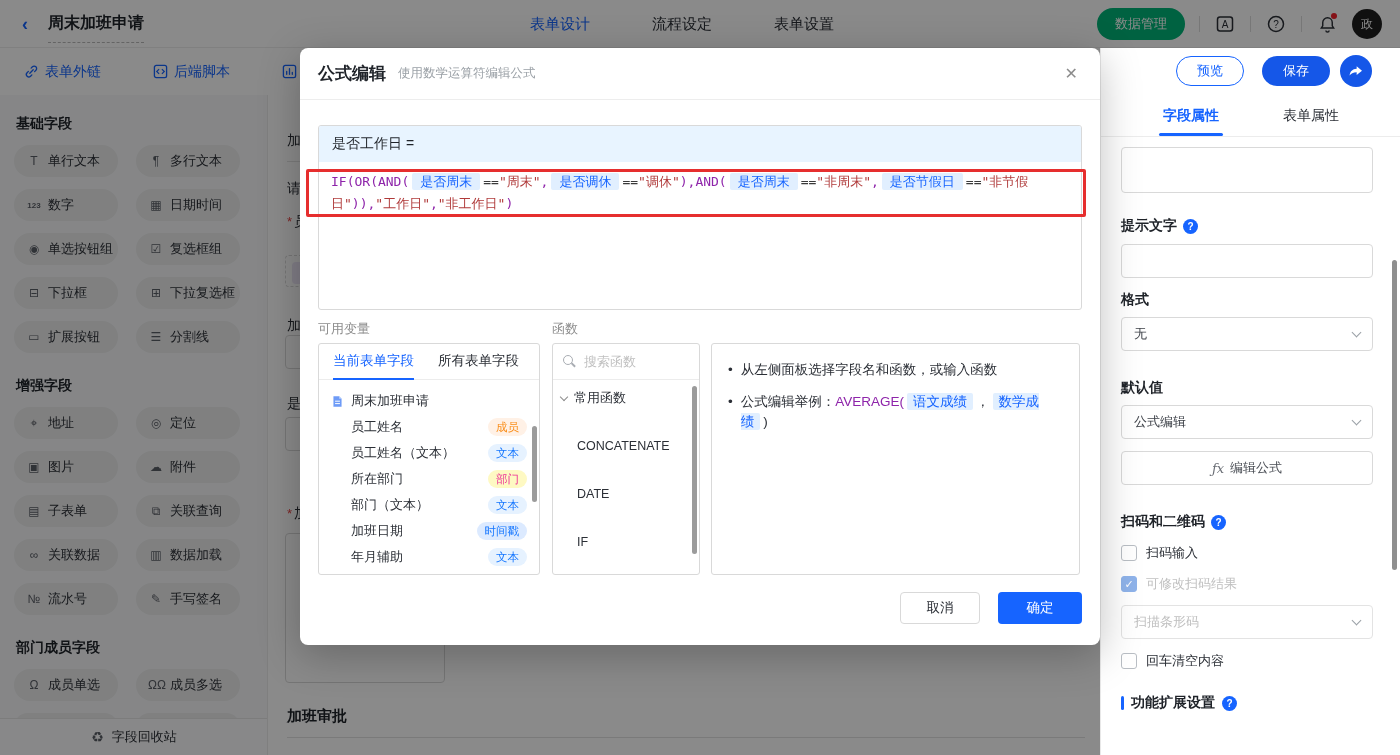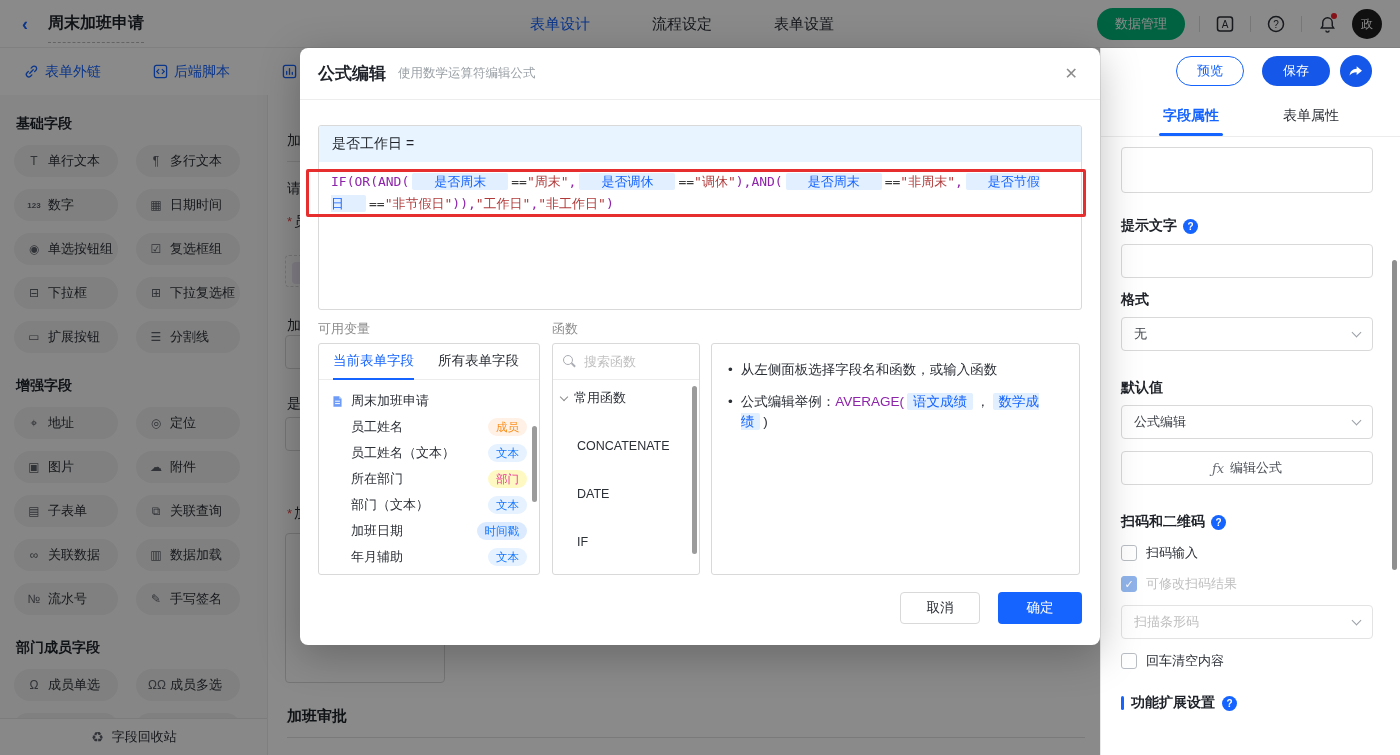--- a/index.html
+++ b/index.html
@@ -103,21 +103,21 @@
   #modal-subtitle { font-size:12.5px; color:#9aa0a6; }
   #modal-close { position:absolute; right:22px; top:16px; font-size:16px; color:#8c8c8c; cursor:pointer; }
 
   #formula-wrap { position:absolute; left:18px; top:77px; width:764px; height:185px; border:1px solid #d9d9d9; border-radius:3px; overflow:hidden; }
   #formula-band { height:36px; background:#e8f4ff; display:flex; align-items:center; padding-left:13px;
     font-size:14px; color:#1f2329; }
   #formula-text { padding:9px 12px; font-family:"DejaVu Sans Mono",monospace; font-size:13px; line-height:22px; cursor:text; }
   .tk-kw { color:#8e24aa; }
   .tk-op { color:#3a3a3a; }
   .tk-str { color:#b03a3a; }
-  .tk-var { background:#e1efff; color:#1664ff; border-radius:2px; padding:1px 22px; margin:16px 3px;
+  .tk-var { background:#e1efff; color:#1664ff; border-radius:2px; padding:1px 8px; margin:16px 3px;
     font-family:"Liberation Sans","DejaVu Sans",sans-serif; font-size:13px; }
   #formula-annotation { position:absolute; left:6px; top:121px; width:780px; height:48px;
     border:3px solid #e62e2e; border-radius:2px; pointer-events:none; z-index:5; }
 
   .panel-label { position:absolute; top:272px; font-size:13px; color:#8c8c8c; }
   .modal-panel { position:absolute; top:295px; height:232px; border:1px solid #d9d9d9; border-radius:3px; background:#fff; overflow:hidden; }
   #vars-panel   { left:18px;  width:222px; }
   #funcs-panel  { left:252px; width:148px; }
   #help-panel   { left:411px; width:369px; }
 

